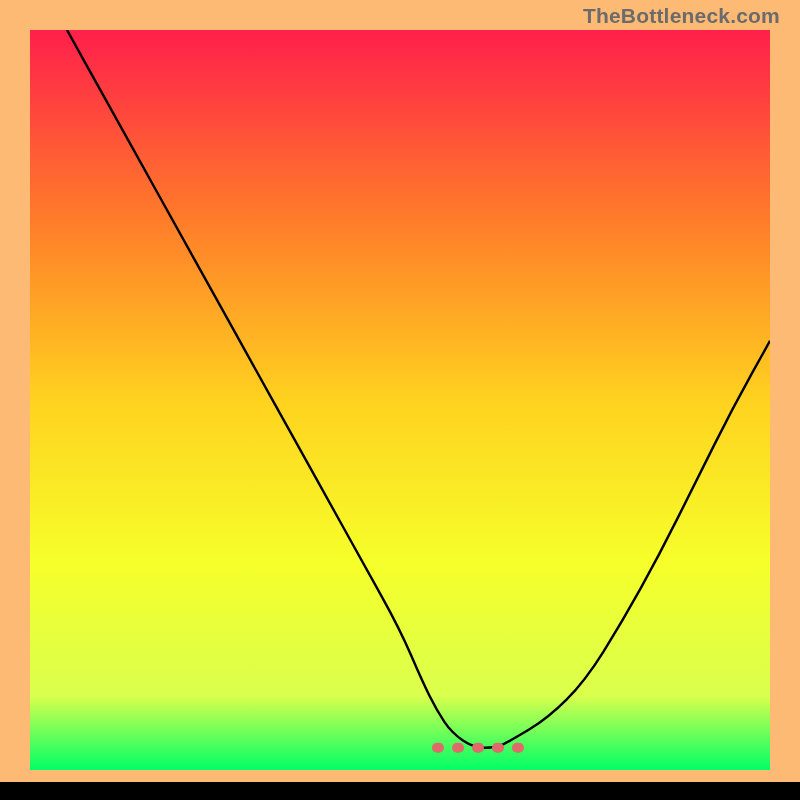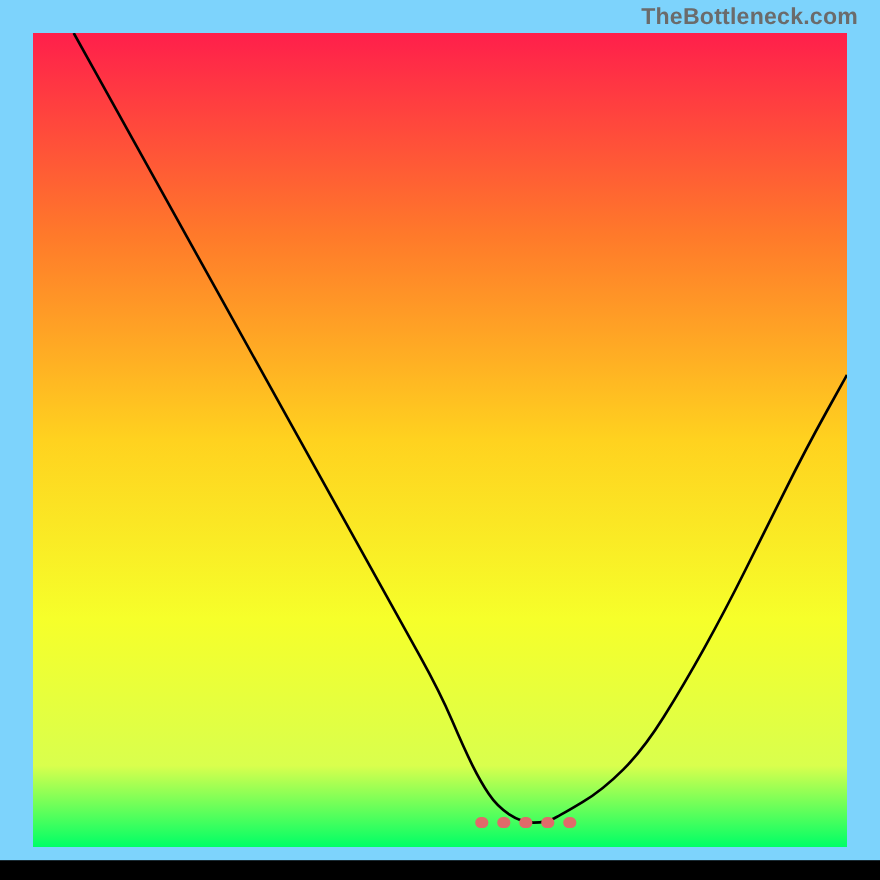--- a/index.html
+++ b/index.html
@@ -7,21 +7,21 @@
     padding: 0;
     width: 800px;
     height: 800px;
     background: #000;
     overflow: hidden;
   }
   .frame {
     position: relative;
     width: 800px;
     height: 782px;
-    background: #7dd3fc;
+    background: #fdba74;
   }
   .watermark {
     position: absolute;
     top: 4px;
     right: 20px;
     font-family: Arial, Helvetica, sans-serif;
     font-size: 21px;
     font-weight: 600;
     color: #6b6b6b;
     letter-spacing: 0.2px;

